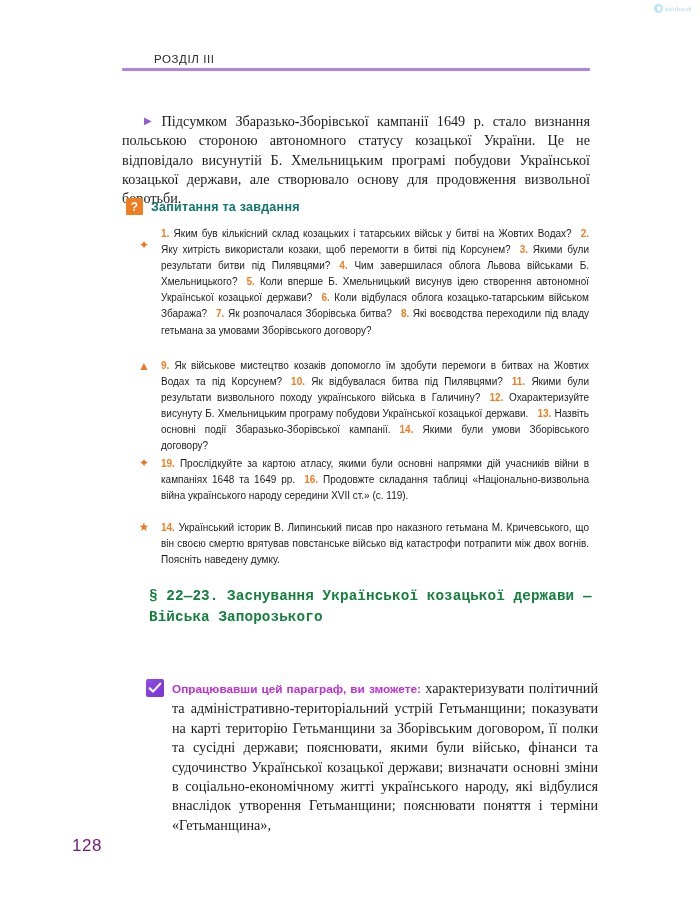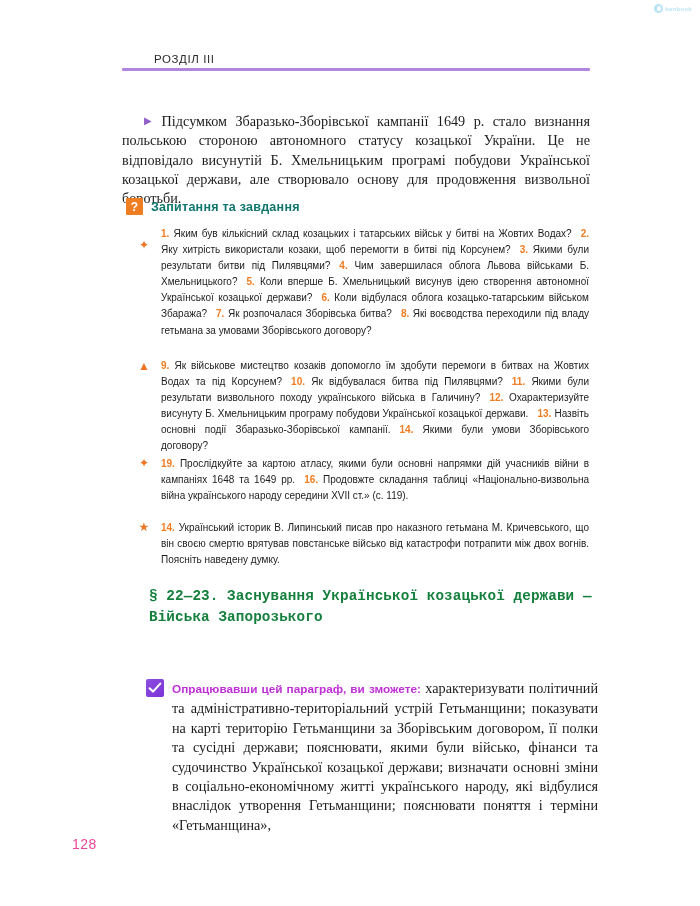--- a/index.html
+++ b/index.html
@@ -204,22 +204,22 @@
     font-weight: bold;
     color: #bf2fd6;
   }
 
   
   #page-number {
     position: absolute;
     left: 72px;
     top: 836px;
     font-family: "Liberation Sans", "DejaVu Sans", sans-serif;
-    font-size: 14px;
-    color: #ec4899;
+    font-size: 17px;
+    color: #701a75;
     letter-spacing: 0.5px;
   }
 </style>
 </head>
 <body>
 
 <div class="page">
 
   <div class="watermark">
     <span class="wm-dot"></span>

